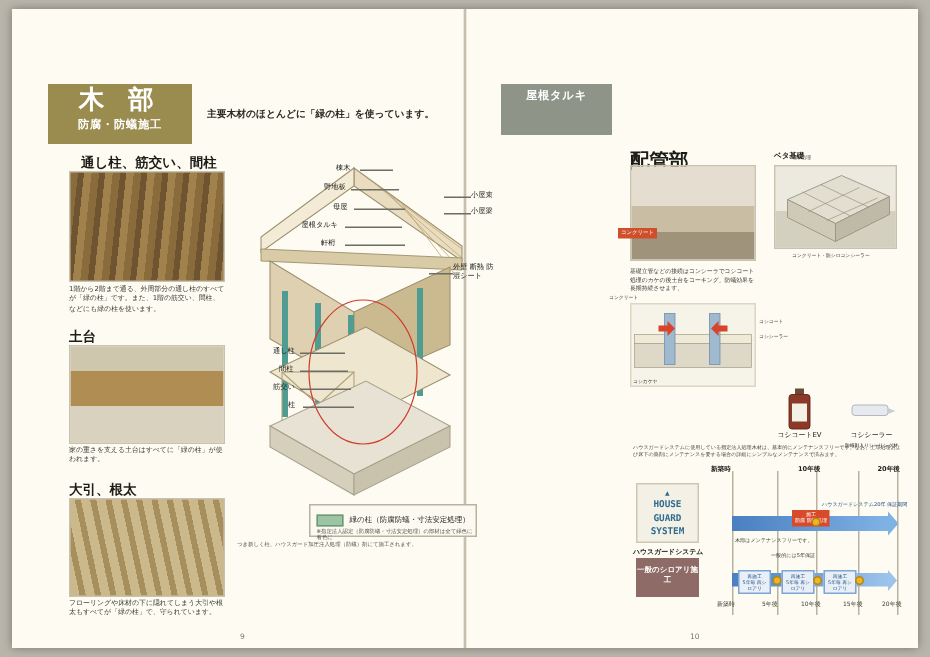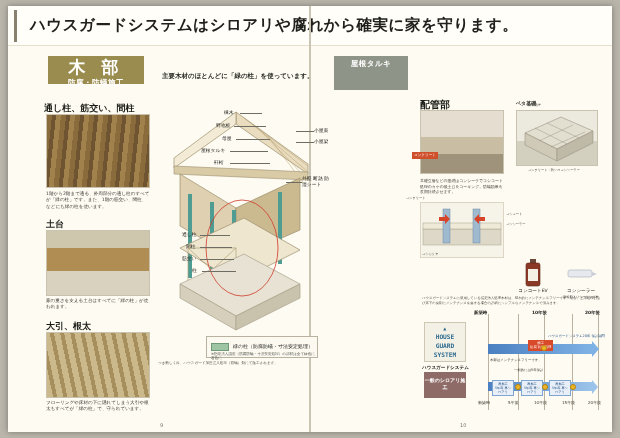--- a/index.html
+++ b/index.html
@@ -26,24 +26,24 @@
     position:absolute; left:22px; top:9px;
     font-size:15.5px; font-weight:700; letter-spacing:.5px; color:#20201c;
     font-family:"DejaVu Serif","Liberation Serif",serif;
     white-space:nowrap;
   }
 
   
   .tag { position:absolute; text-align:center; color:#fff; }
   .tag .main { font-size:17px; font-weight:700; letter-spacing:5px; line-height:19px; }
   .tag .sub  { font-size:7.5px; font-weight:700; letter-spacing:.5px; line-height:11px; }
-  #tag-moku { left:40px; top:50px; width:96px; height:28px; background:#9a8c4f; padding-top:2px; }
+  #tag-moku { left:24px; top:50px; width:96px; height:40px; background:#9a8c4f; padding-top:2px; }
   #tag-yuka { left:326px; top:50px; width:74px; height:34px; background:#8f9488; padding-top:2px; }
 
-  .tagnote { position:absolute; font-size:6.5px; color:#2a2a25; line-height:9px;margin-left:24px; }
+  .tagnote { position:absolute; font-size:6.5px; color:#2a2a25; line-height:9px; }
   #note-moku { left:130px; top:66px; width:160px; font-weight:700; }
 
   
   .phlabel { position:absolute; font-size:9px; font-weight:700; color:#1d1d18;
              font-family:"DejaVu Serif","Liberation Serif",serif; }
   .photo { position:absolute; border:1px solid #c9c2ae; }
   .phcap { position:absolute; font-size:4.6px; line-height:6.4px; color:#3a3a33; width:104px; }
 
   .ph1 { background:
       repeating-linear-gradient(96deg,#8a6b3c 0 5px,#6e5430 5px 9px,#a2824c 9px 14px),
@@ -62,21 +62,21 @@
   .legendbox { position:absolute; left:198px; top:330px; width:112px; height:22px;
                border:1px solid #b9b2a0; background:#fbf9f0; }
   .legendbox .sw { position:absolute; left:4px; top:6px; width:18px; height:8px;
                    background:#9dc5a4; border:1px solid #6f9a77; }
   .legendbox .lt { position:absolute; left:26px; top:6px; font-size:5px; color:#23231f; }
   .legendbox .ls { position:absolute; left:4px; top:15px; font-size:3.6px; color:#55554c; }
   #center-foot { position:absolute; left:150px; top:355px; width:150px; font-size:3.6px;
                  color:#55554c; line-height:5px; }
 
   
-  .rlabel { position:absolute; font-size:10px; font-weight:700; color:#1d1d18;
+  .rlabel { position:absolute; font-size:13px; font-weight:700; color:#1d1d18;
             font-family:"DejaVu Serif","Liberation Serif",serif; }
   .rsmall { position:absolute; font-size:5px; font-weight:700; color:#1d1d18; }
   .rcap   { position:absolute; font-size:3.9px; line-height:5.6px; color:#3a3a33; }
 
   .photo-pipe { position:absolute; left:412px; top:104px; width:84px; height:64px;
       border:1px solid #c9c2ae;
       background:linear-gradient(180deg,#e5ded0 0 42%,#c9bda4 42% 70%,#9f937c 70% 100%); }
   .photo-beta { position:absolute; left:508px; top:104px; width:82px; height:56px;
       border:1px solid #c9c2ae;
       background:linear-gradient(180deg,#eceade 0 55%,#d4d0c0 55% 100%); }
@@ -127,34 +127,30 @@
   .notetxt { position:absolute; font-size:3.4px; color:#3c3c34; white-space:nowrap; }
   .blueband { position:absolute; font-size:3.4px; color:#1f4d80; white-space:nowrap; }
 
   .pagenum { position:absolute; font-size:5px; color:#7a7468; }
 </style>
 </head>
 <body>
 
 <div class="spread">
 
-  <div class="headline">
-    <div class="rule"></div>
-    <h1>ハウスガードシステムはシロアリや腐れから確実に家を守ります。</h1>
-  </div>
 
   <div class="gutter"></div>
 
   <div class="tag" id="tag-moku">
     <div class="main">木 部</div>
     <div class="sub">防腐・防蟻施工</div>
   </div>
   <div class="tagnote" id="note-moku">主要木材のほとんどに「緑の柱」を使っています。</div>
 
-  <div class="phlabel" style="left:36px; top:96px;">通し柱、筋交い、間柱</div>
+  <div class="phlabel" style="left:46px; top:96px;">通し柱、筋交い、間柱</div>
   <div class="photo ph1" style="left:38px; top:108px; width:104px; height:74px;"></div>
   <div class="phcap" style="left:38px; top:185px;">1階から2階まで通る、外周部分の通し柱のすべてが「緑の柱」です。また、1階の筋交い、間柱、などにも緑の柱を使います。</div>
 
   <div class="phlabel" style="left:38px; top:212px;">土台</div>
   <div class="photo ph2" style="left:38px; top:224px; width:104px; height:66px;"></div>
   <div class="phcap" style="left:38px; top:292px;">家の重さを支える土台はすべてに「緑の柱」が使われます。</div>
 
   <div class="phlabel" style="left:38px; top:314px;">大引、根太</div>
   <div class="photo ph3" style="left:38px; top:326px; width:104px; height:66px;"></div>
   <div class="phcap" style="left:38px; top:394px;">フローリングや床材の下に隠れてしまう大引や根太もすべてが「緑の柱」で、守られています。</div>

